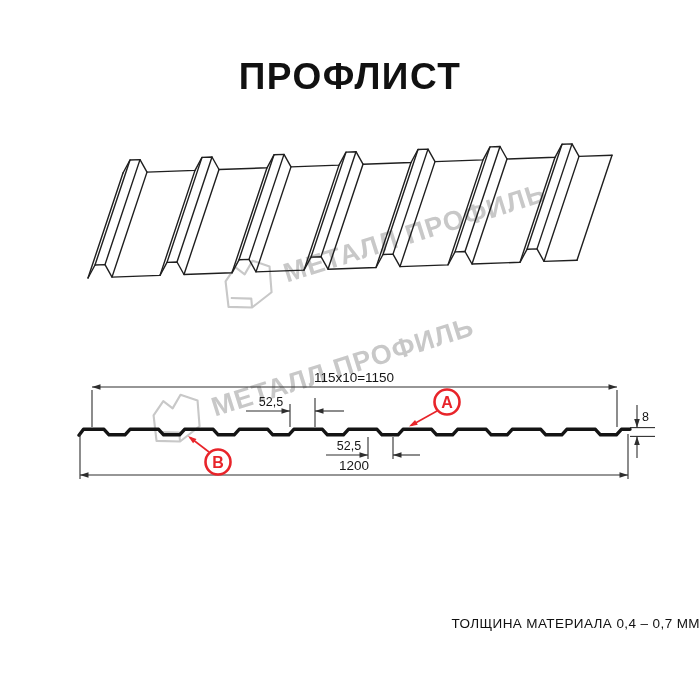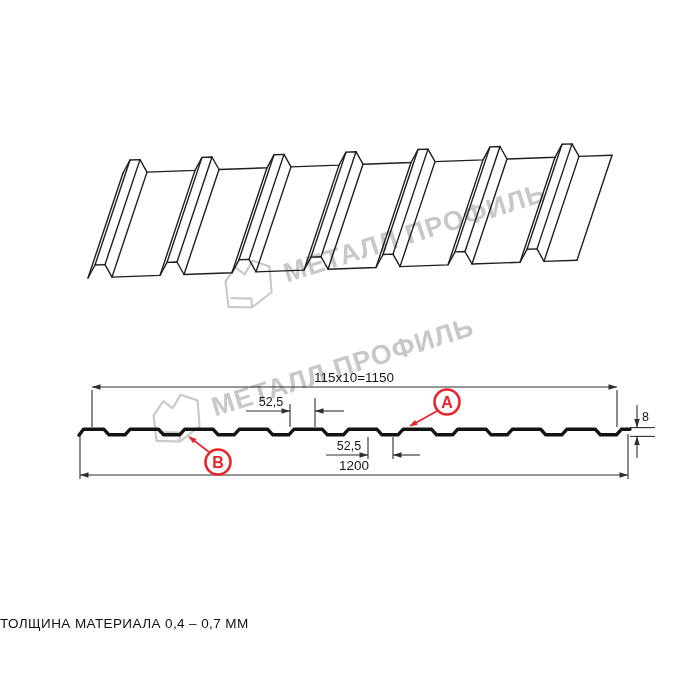--- a/index.html
+++ b/index.html
@@ -2,21 +2,21 @@
 <html style="--accent: #e8242a; --wm: #c8c8c8;"><head>
 <meta charset="utf-8">
 <style>
   html,body{margin:0;padding:0;background:#ffffff;}
   #stage{position:relative;width:700px;height:700px;background:#ffffff;overflow:hidden;
          font-family:"Liberation Sans",sans-serif;}
   .page-title{position:absolute;left:0;top:56px;width:700px;text-align:center;
       font-size:37px;font-weight:700;letter-spacing:1.5px;color:#111;}
   .page-subtitle{position:absolute;left:0;top:100px;width:700px;text-align:center;
       font-size:15px;font-weight:700;letter-spacing:1px;color:#111;}
-  .footer-note{position:absolute;left:0;top:616px;width:700px;text-align:left;
+  .footer-note{position:absolute;left:0;top:616px;width:700px;text-align:right;
       font-size:13.5px;font-weight:400;letter-spacing:.4px;color:#111;}
   .watermark{position:absolute;display:flex;align-items:center;gap:9px;
       transform:rotate(-17.5deg);transform-origin:0 100%;white-space:nowrap;z-index:0;}
   .wm-text{font-size:27px;font-weight:700;letter-spacing:1px;color:var(--wm,#c8c8c8);}
   .wm-logo{stroke:var(--wm,#c8c8c8);fill:none;stroke-width:2.2;stroke-linejoin:round;}
   .wm1{left:228px;top:268px;}
   .wm2{left:156px;top:402px;}
   #tech-svg{position:absolute;left:0;top:0;z-index:1;}
   .iso{fill:none;stroke:#1f1f1f;stroke-width:1.4;stroke-linejoin:round;stroke-linecap:round;}
   .cs{fill:none;stroke:#141414;stroke-width:3.4;stroke-linejoin:round;stroke-linecap:round;}
@@ -129,14 +129,15 @@
     <text class="dimtext-sm" x="349" y="450" text-anchor="middle">52,5</text>
     <text class="dimtext-sm" x="642" y="421" text-anchor="start">8</text>
     <text class="dimtext" x="354" y="470" text-anchor="middle">1200</text>
 
     <circle class="rc" cx="447" cy="402" r="12.5"></circle>
     <text class="circletext" x="447" y="407.5" text-anchor="middle">A</text>
     <circle class="rc" cx="218" cy="462" r="12.5"></circle>
     <text class="circletext" x="218" y="467.5" text-anchor="middle">B</text>
   </svg>
 
+  <div class="page-title">ПРОФЛИСТ</div>
   <div class="footer-note">ТОЛЩИНА МАТЕРИАЛА 0,4 – 0,7 ММ</div>
 </div>
 
 </body></html>

